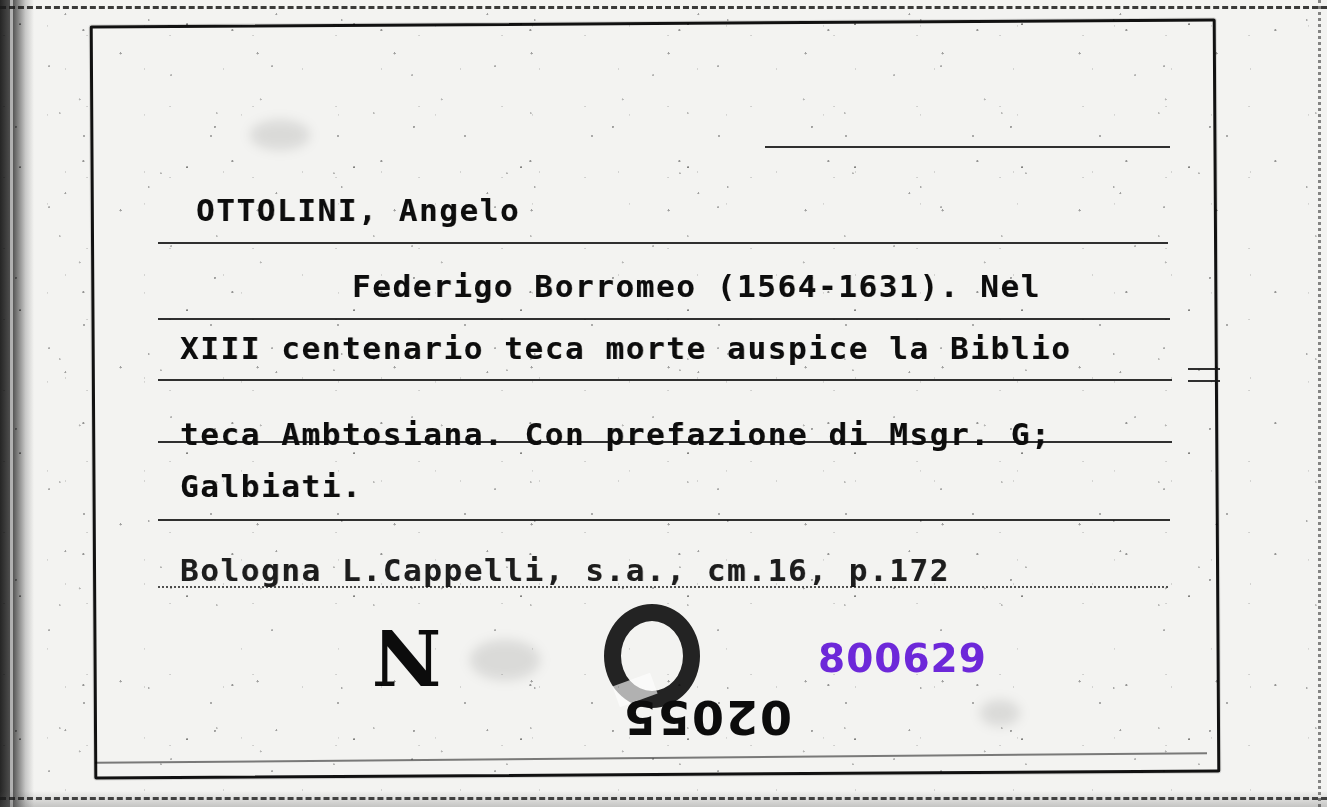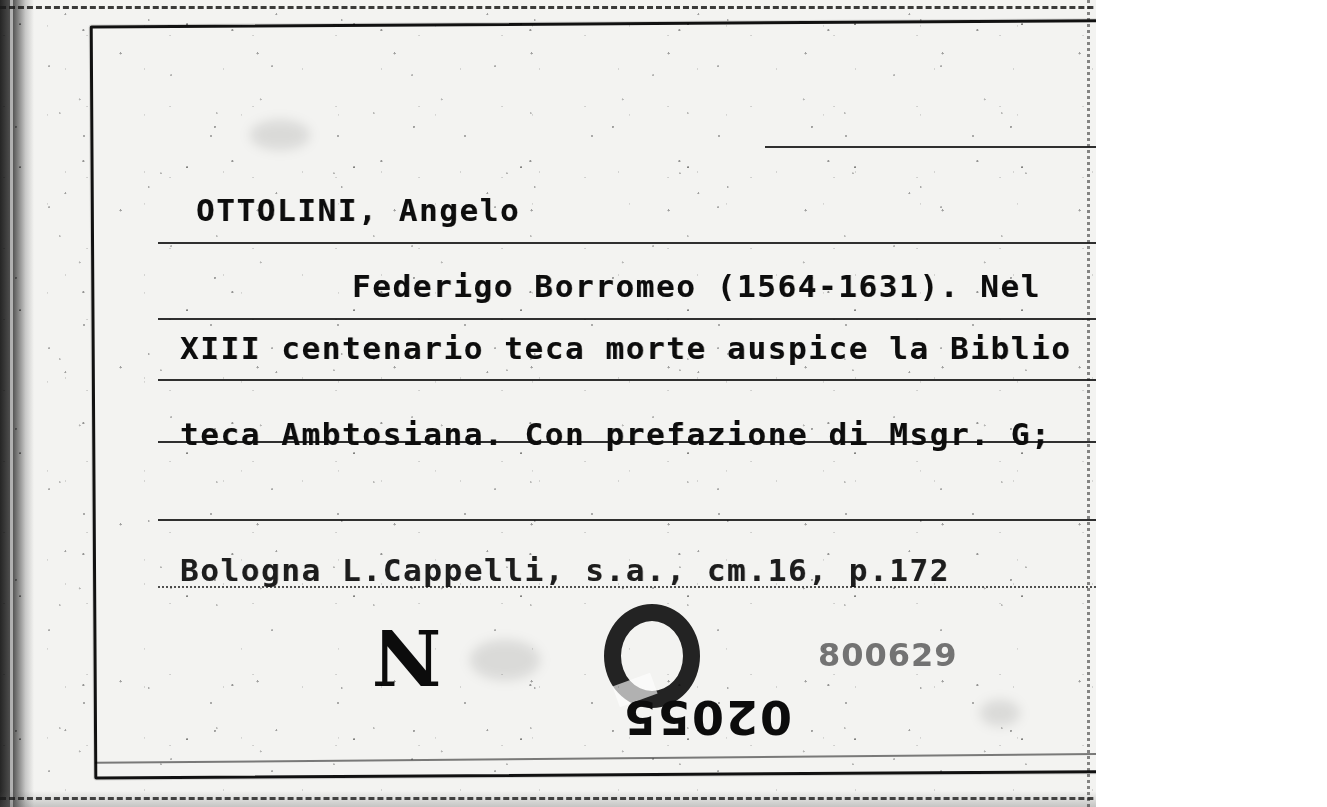--- a/index.html
+++ b/index.html
@@ -2,21 +2,21 @@
 <html><head>
 <meta charset="utf-8">
 <style>
   html, body {
     margin: 0;
     padding: 0;
     background: #ffffff;
   }
   #card-scan {
     position: relative;
-    width: 1096px;
+    width: 1327px;
     height: 807px;
     background: #f3f3f1;
     overflow: hidden;
     font-family: "DejaVu Sans Mono", monospace;
   }
 
   
   .noise {
     position: absolute;
     inset: 0;
@@ -171,23 +171,23 @@
     left: -6px; top: 58px;
     width: 40px; height: 22px;
     background: rgba(255,255,255,0.65);
     transform: rotate(-20deg);
   }
   .num-upright {
     position: absolute;
     left: 818px;
     top: 636px;
     font-family: "DejaVu Sans", sans-serif;
-    font-size: 32px;
-    font-weight: 700;
-    color: #737373;
+    font-size: 39px;
+    font-weight: 700;
+    color: #6d28d9;
     letter-spacing: 1px;
   }
   .num-inverted {
     position: absolute;
     left: 622px;
     top: 690px;
     font-family: "DejaVu Sans", sans-serif;
     font-size: 46px;
     font-weight: 700;
     color: #0c0c0c;
@@ -230,20 +230,21 @@
   <div class="rule" style="left:1188px; top:380px; width:32px;"></div>
 
   <div class="typed" style="left:196px; top:192px;">OTTOLINI, Angelo</div>
 
   <div class="typed" style="left:352px; top:268px;">Federigo Borromeo (1564-1631). Nel</div>
 
   <div class="typed" style="left:180px; top:330px;">XIII centenario teca morte auspice la Biblio</div>
 
   <div class="typed" style="left:180px; top:416px;">teca Ambtosiana. Con prefazione di Msgr. G;</div>
 
+  <div class="typed" style="left:180px; top:468px;">Galbiati.</div>
 
   <div class="typed imprint" style="left:180px; top:552px;">Bologna L.Cappelli, s.a., cm.16, p.172</div>
 
   <div class="stamp-n">N</div>
   <div class="stamp-o"></div>
   <div class="num-upright">800629</div>
   <div class="num-inverted">02055</div>
 
   <div class="smudge" style="left:470px; top:640px; width:70px; height:40px;"></div>
   <div class="smudge" style="left:980px; top:700px; width:40px; height:26px;"></div>

